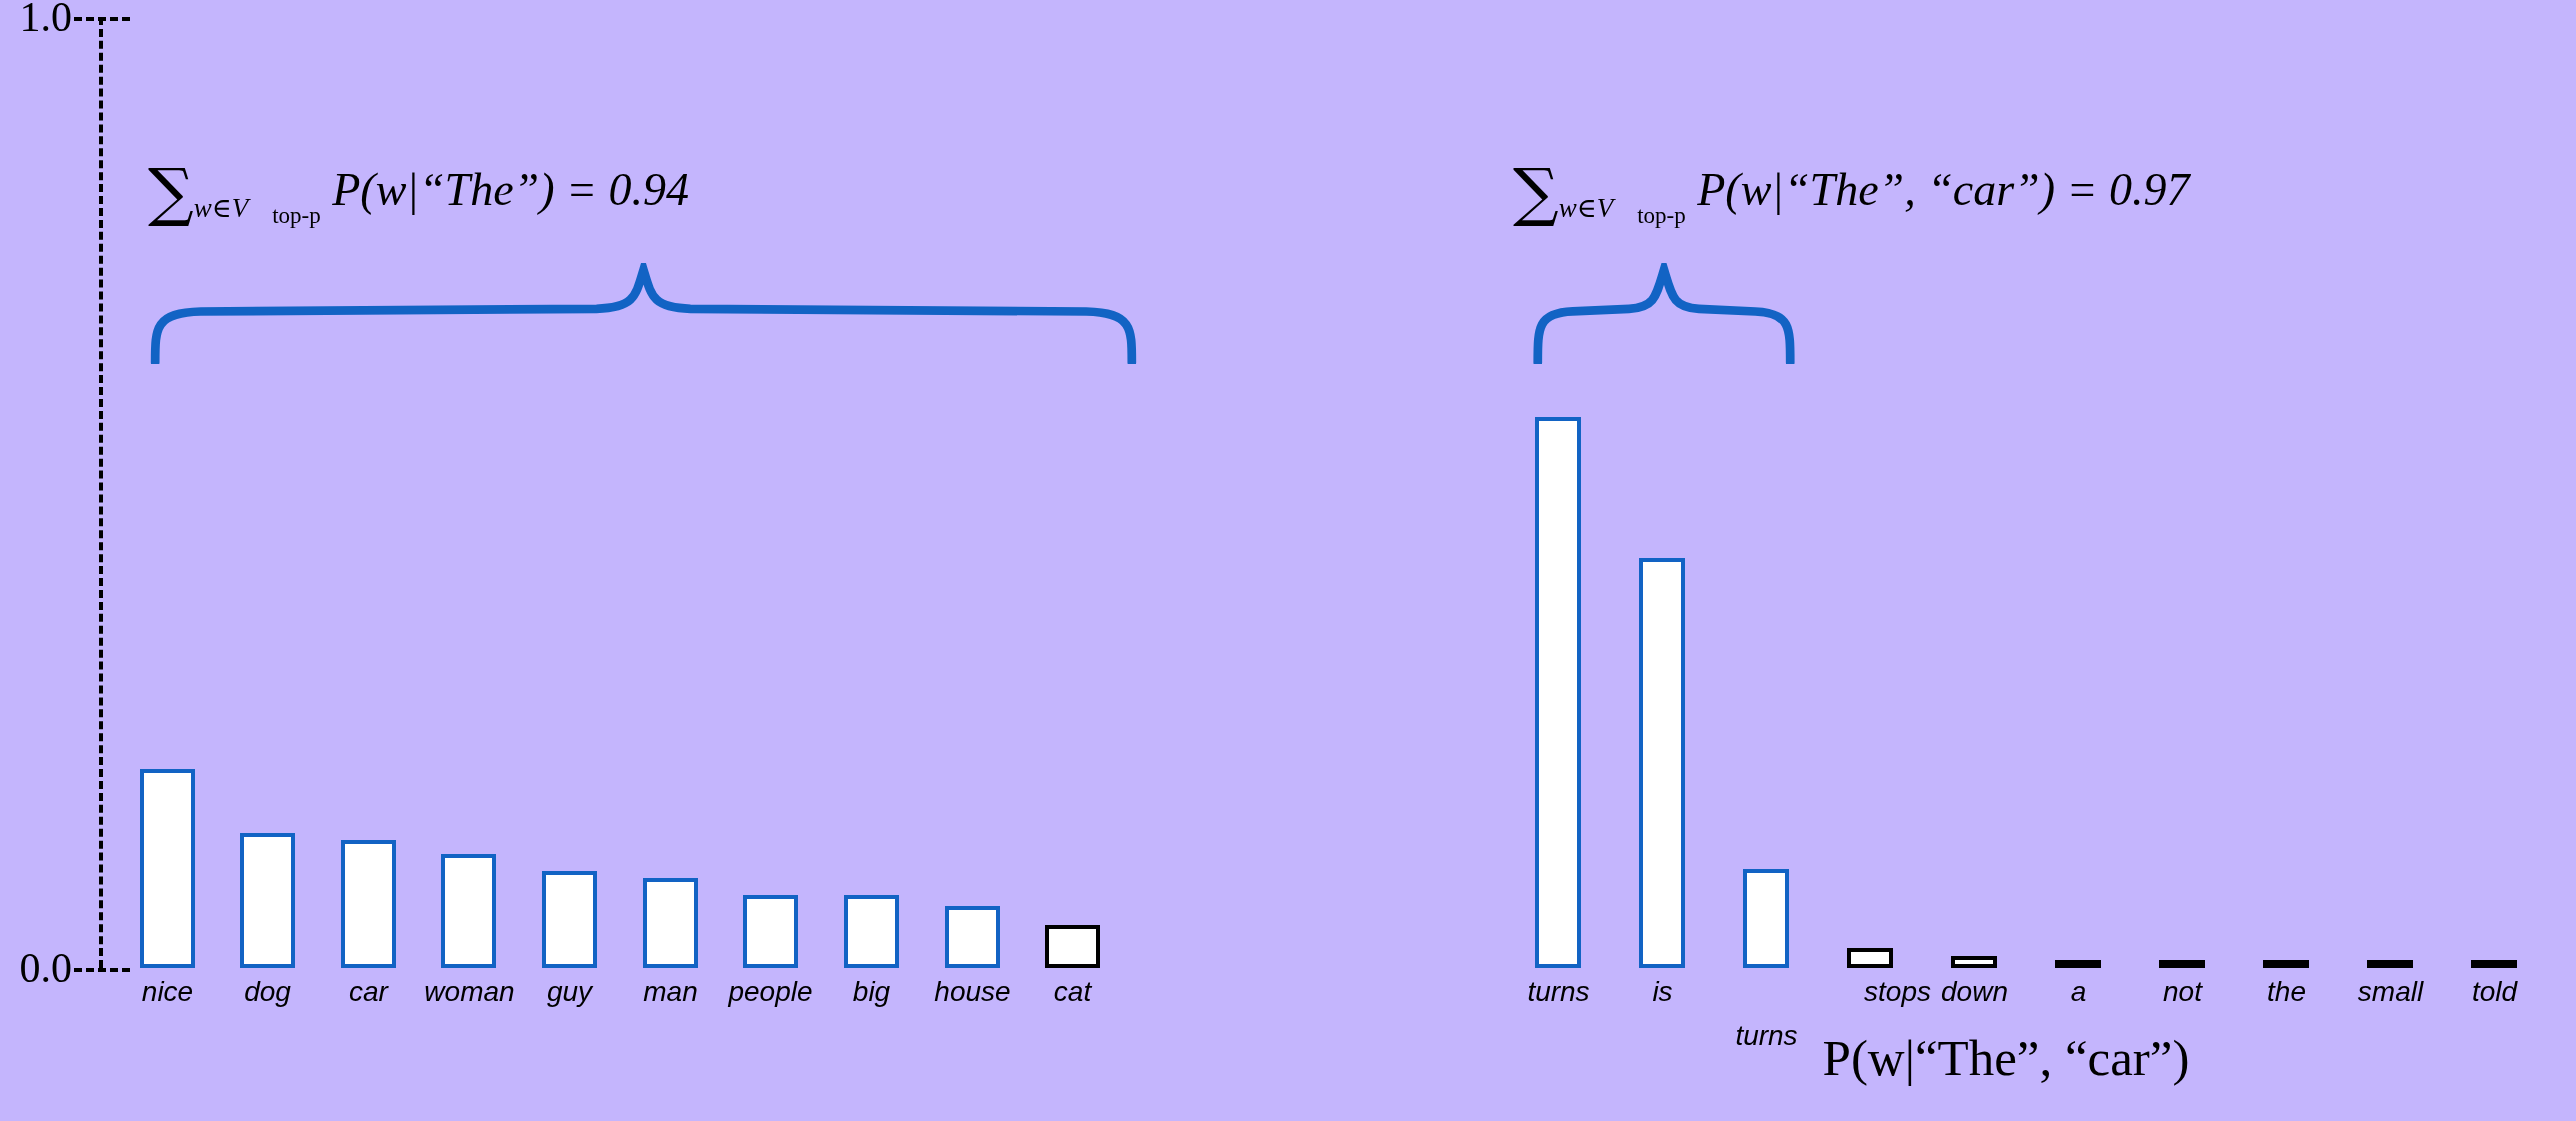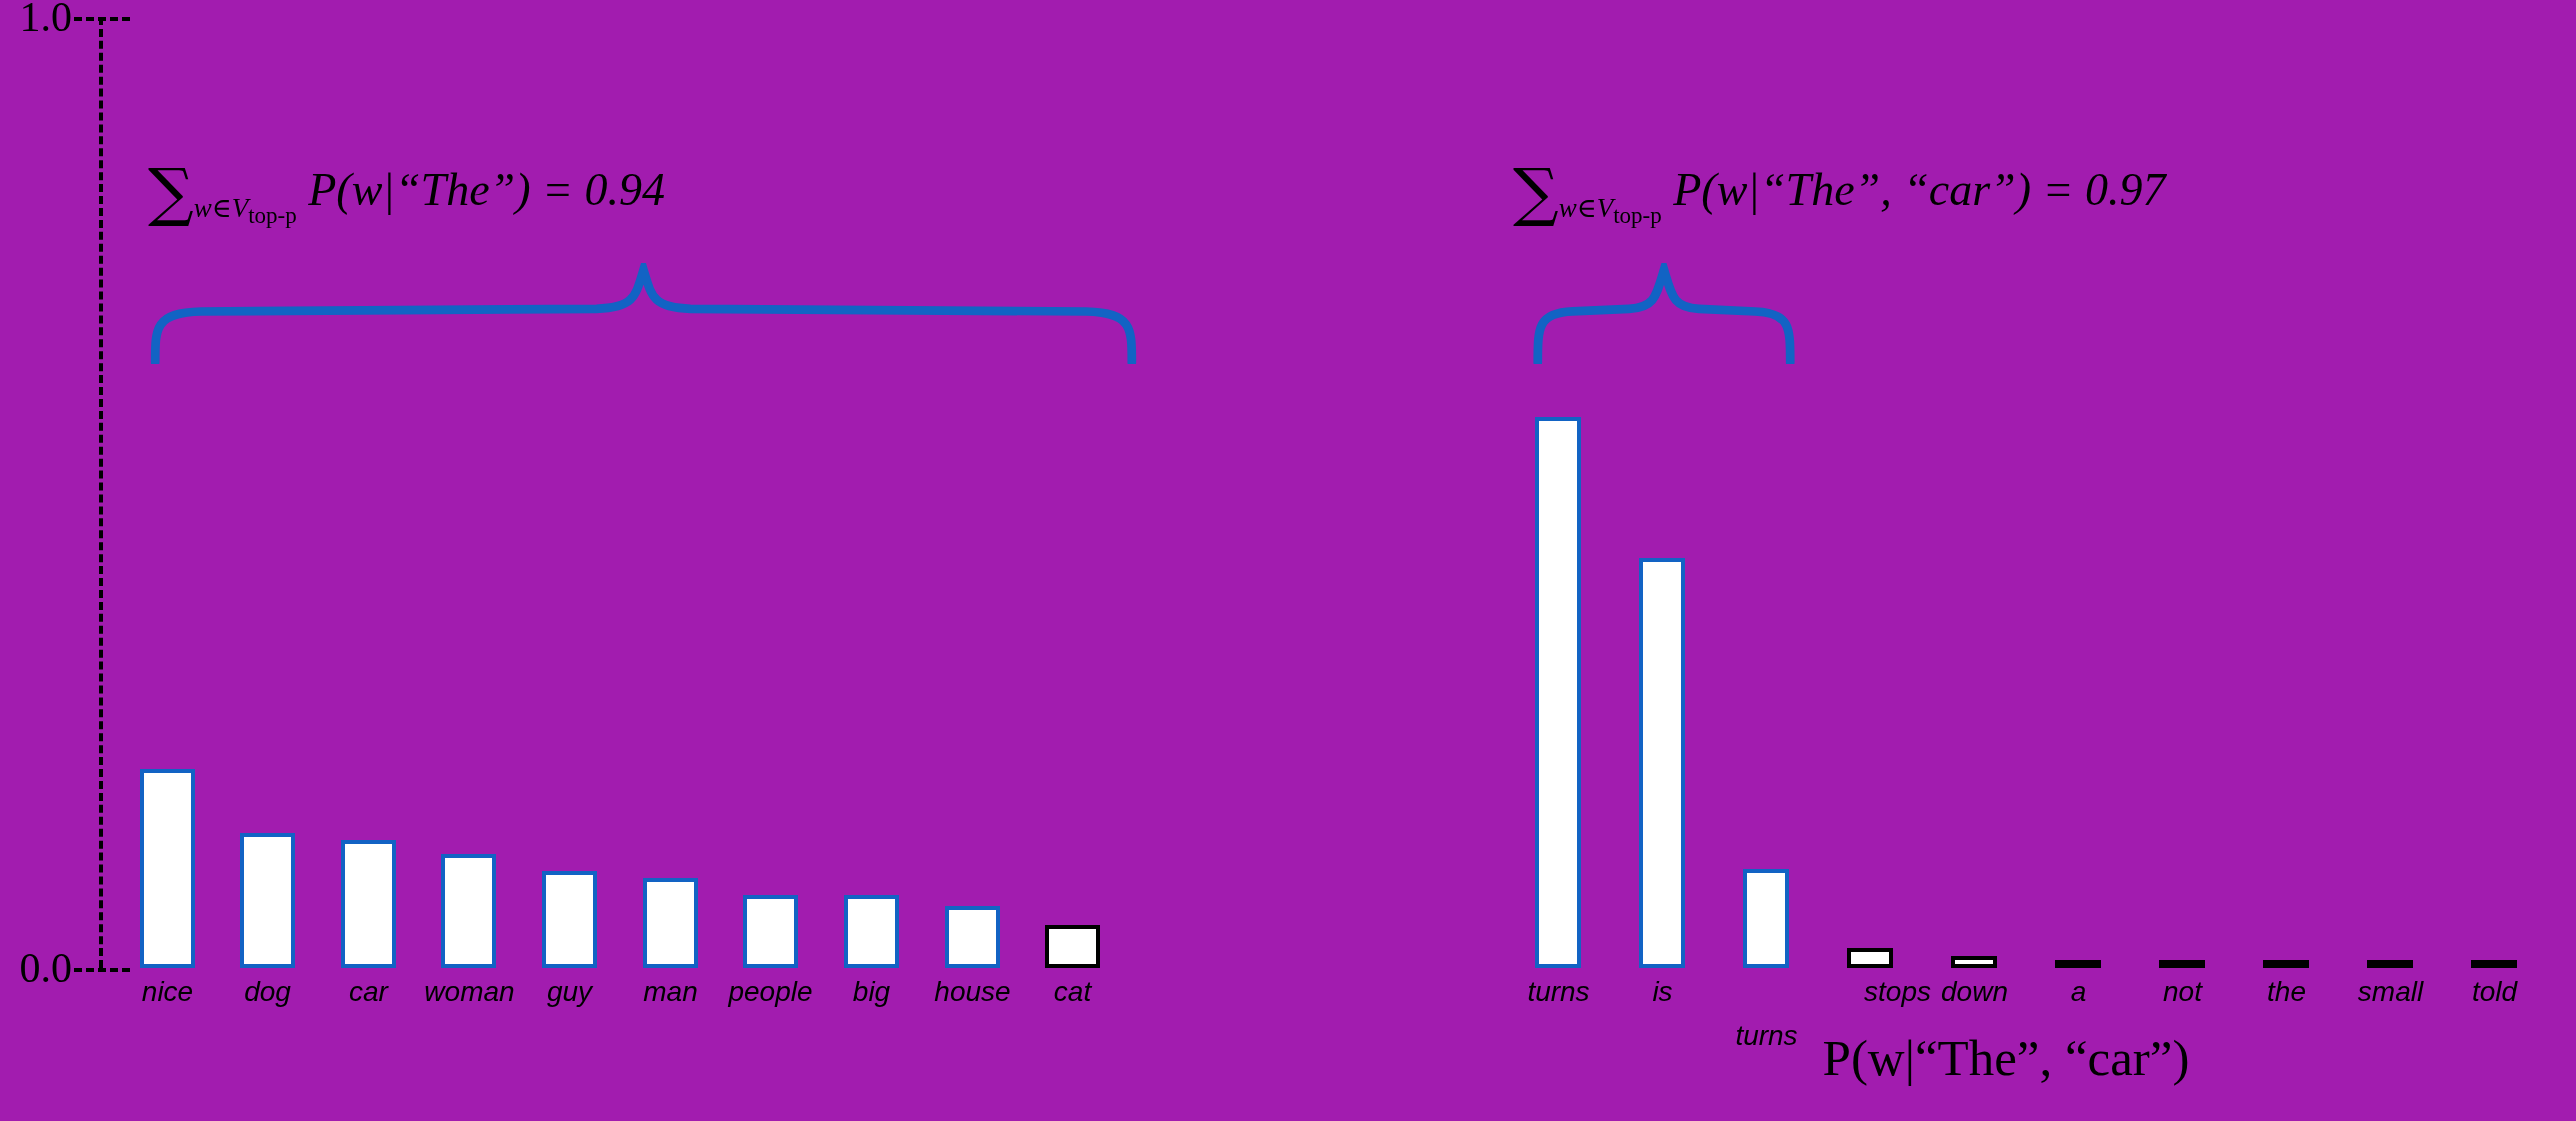--- a/index.html
+++ b/index.html
@@ -4,21 +4,21 @@
 <style>
   html, body {
     margin: 0;
     padding: 0;
     background: #ffffff;
   }
   #root {
     position: relative;
     width: 2576px;
     height: 1122px;
-    background: #a21caf;
+    background: #c4b5fd;
     font-family: "Liberation Serif", "DejaVu Serif", serif;
     overflow: hidden;
   }
 
   
   .y-axis-line {
     position: absolute;
     left: 99px;
     top: 17.4px;
     width: 0;
@@ -73,20 +73,21 @@
   }
   .formula .subs {
     font-size: 27px;
     vertical-align: -12px;
     font-style: italic;
     letter-spacing: 0px;
   }
   .formula .subs .up {
     font-style: normal;
     font-size: 23px;
+    margin-left: 24px;
   }
   .formula .ital { font-style: italic; }
 
   
   .brace { position: absolute; }
   .bars-layer {
     position: absolute;
     left: 0;
     top: 0;
   }

